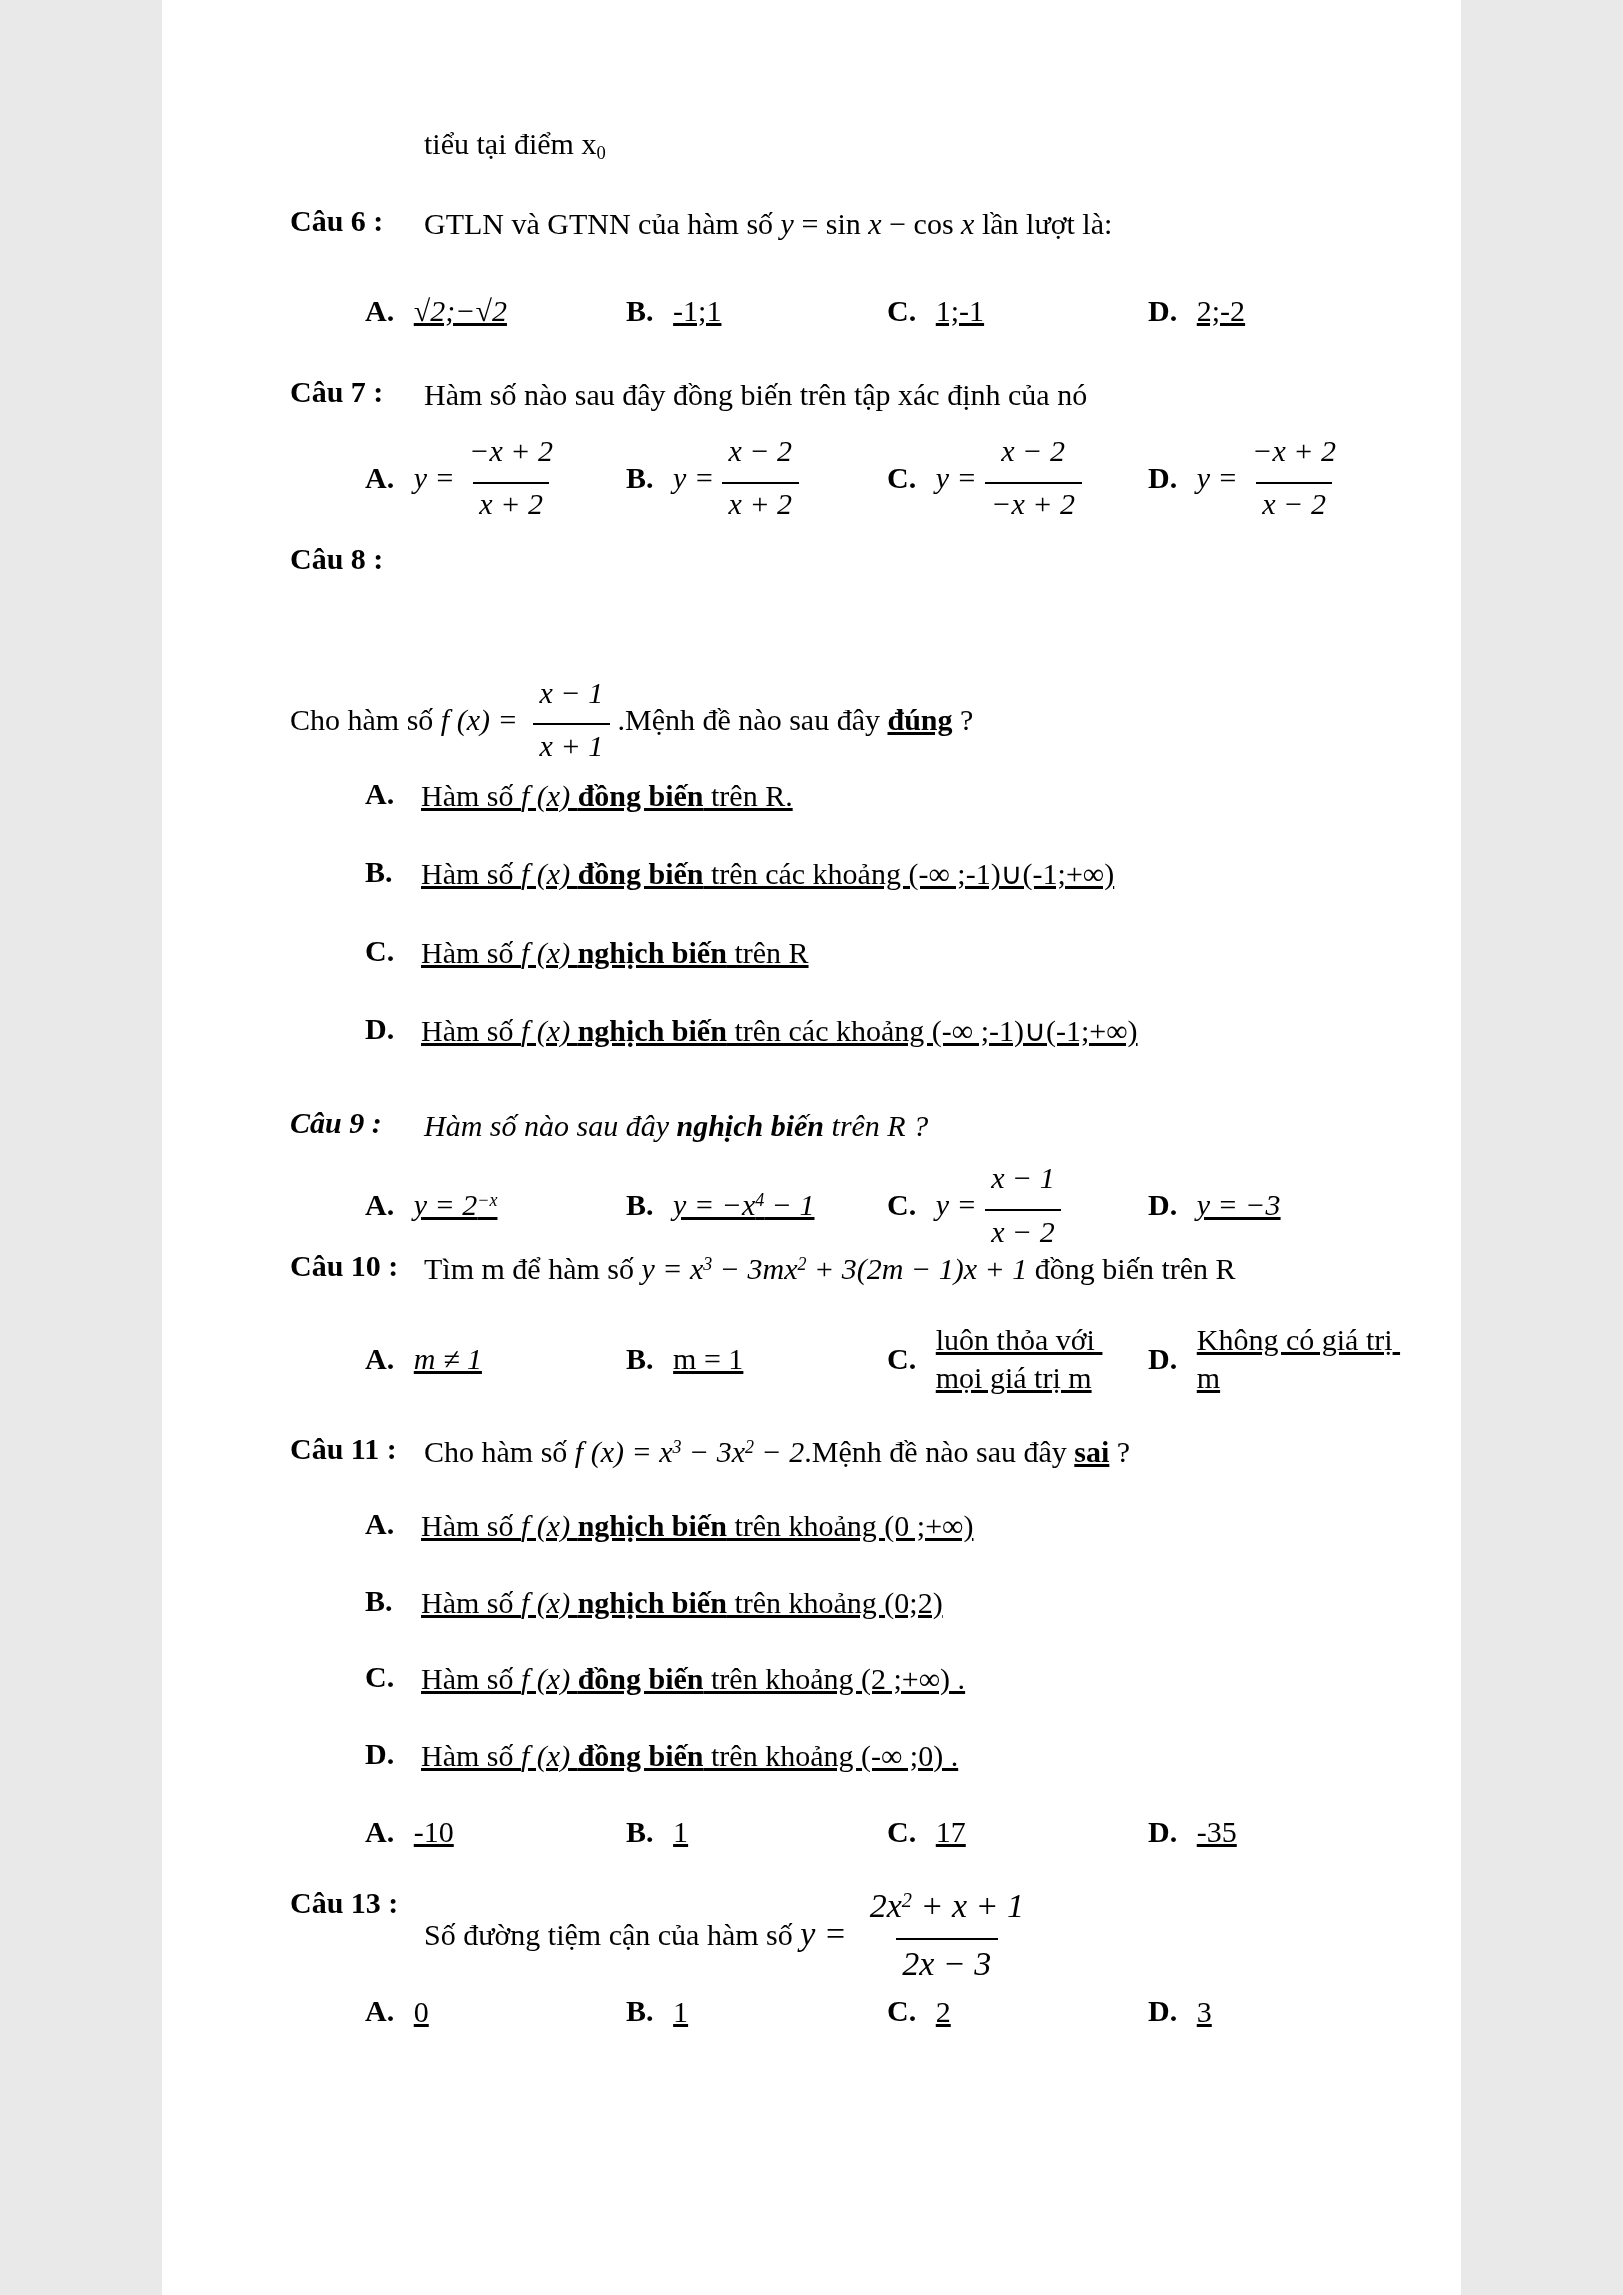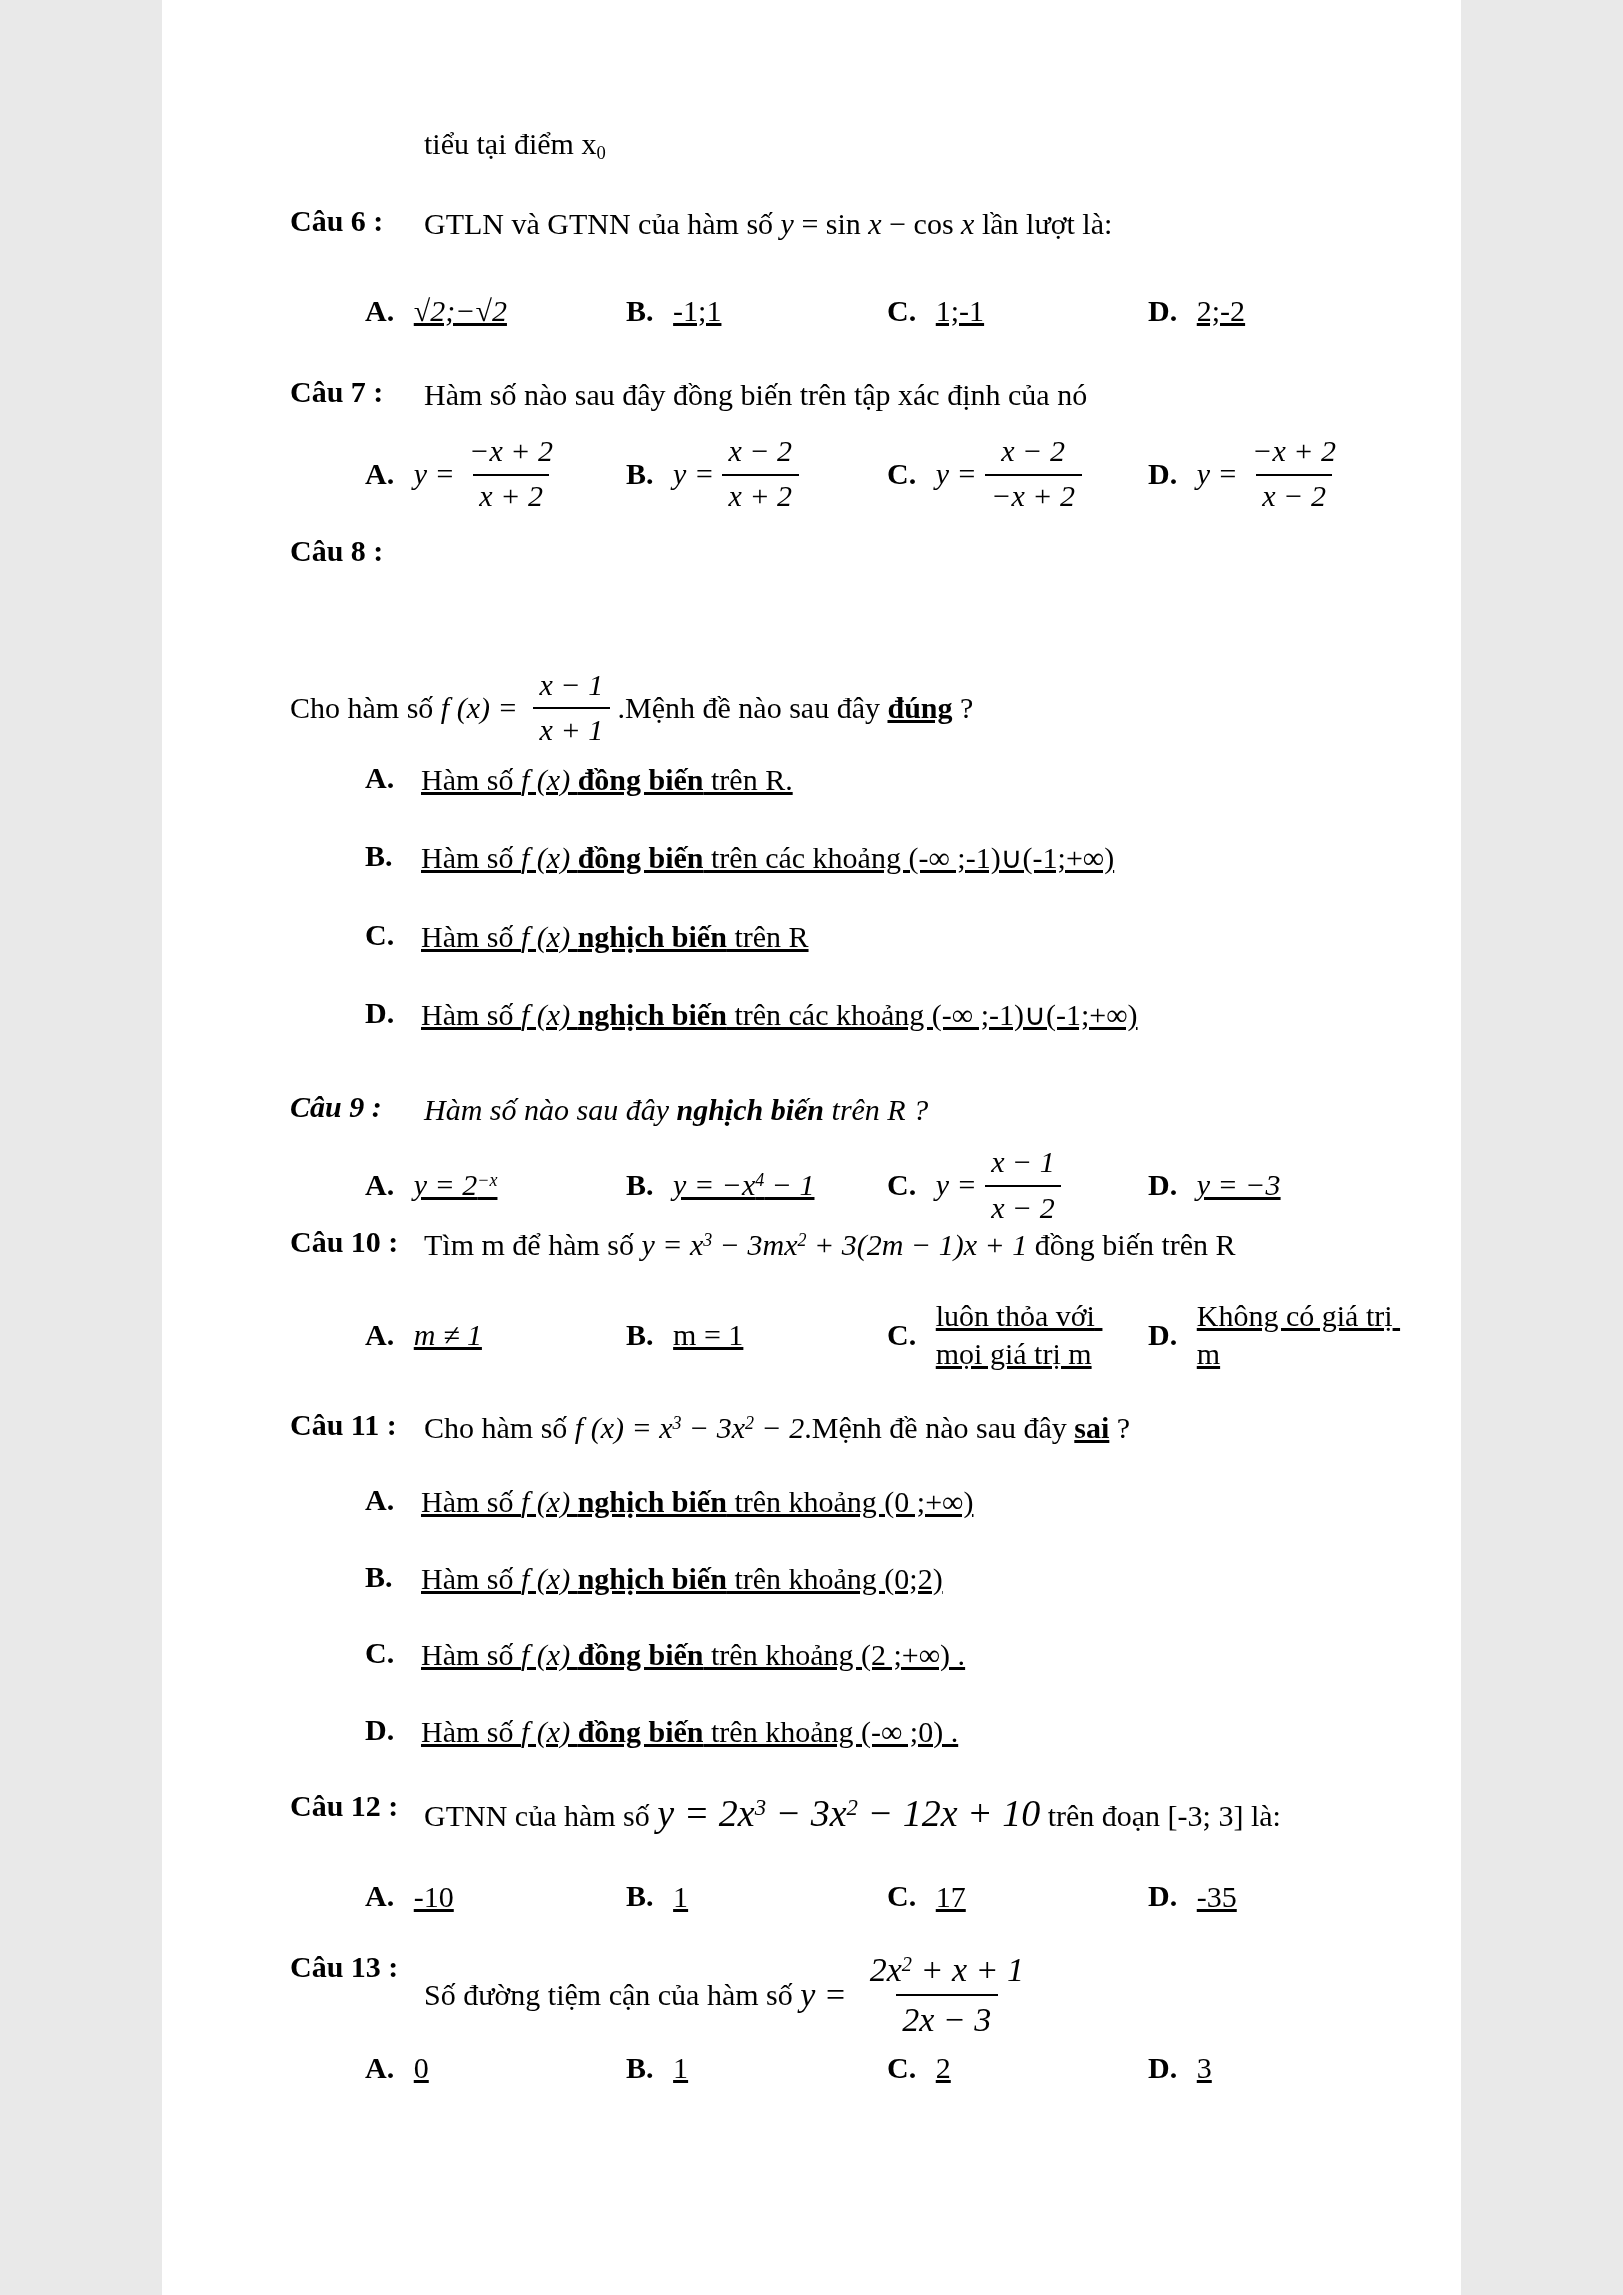--- a/index.html
+++ b/index.html
@@ -18,21 +18,21 @@
   }
   .i{font-style:italic;}
   .b{font-weight:bold;}
   .bu{font-weight:bold;text-decoration:underline;}
   .sup{font-size:0.6em;vertical-align:0.5em;}
   .subs{font-size:0.62em;vertical-align:-0.25em;}
   .qrow{display:flex;align-items:flex-start;}
   .qlabel{flex:0 0 134px;font-weight:bold;white-space:nowrap;}
   .qtext{flex:1;line-height:1.3;white-space:pre-wrap;}
   .mathline{display:flex;align-items:center;flex-wrap:wrap;}
-  .frac{display:inline-flex;flex-direction:column;align-items:center;text-align:center;margin:0 7.9px;font-style:italic;line-height:1.15;}
+  .frac{display:inline-flex;flex-direction:column;align-items:center;text-align:center;margin:0 7.9px;font-style:italic;line-height:1.15;gap:8px;}
   .frac .fnum{padding:0 6.5px 5.2px 6.5px;}
   .frac .fden{border-top:2.6px solid #000;padding:3.9px 6.5px 0 6.5px;}
   .opts4{display:grid;grid-template-columns:repeat(4,1fr);align-items:center;margin-left:75px;}
   .opt{display:flex;align-items:center;}
   .letter{font-weight:bold;margin-right:19.6px;white-space:nowrap;}
   .optval{white-space:pre-wrap;line-height:1.25;text-decoration:underline;}
   .optrow{display:flex;align-items:flex-start;margin-left:75px;}
   .optrow .letter{flex:0 0 56px;margin-right:0;}
   .optrow .optval{flex:1;}
   .fml-lg{font-size:38px;}
@@ -204,24 +204,20 @@
     </div>
   <div class="optrow m-q11x">
       <span class="letter">C.</span>
       <span class="optval"><span>Hàm số </span><span class="i">f (x) </span><span class="b">đồng biến</span><span> trên khoảng (2 ;+∞) .</span></span>
     </div>
   <div class="optrow m-q11x">
       <span class="letter">D.</span>
       <span class="optval"><span>Hàm số </span><span class="i">f (x) </span><span class="b">đồng biến</span><span> trên khoảng (-∞ ;0) .</span></span>
     </div>
 
-  <div class="qrow m-q12row">
-    <div class="qlabel">Câu 12 :</div>
-    <div class="qtext"><span>GTNN của hàm số </span><span class="fml-lg"><span class="i">y = 2x</span><span class="sup i">3</span><span class="i"> − 3x</span><span class="sup i">2</span><span class="i"> − 12x + 10</span></span><span> trên đoạn [-3; 3] là:</span></div>
-  </div>
   <div class="opts4 m-q12opt">
     <div class="opt">
         <span class="letter">A.</span>
         <span class="optval">-10</span>
       </div>
     <div class="opt">
         <span class="letter">B.</span>
         <span class="optval">1</span>
       </div>
     <div class="opt">

